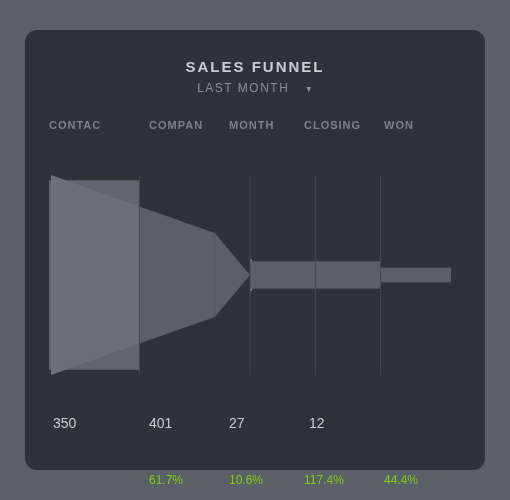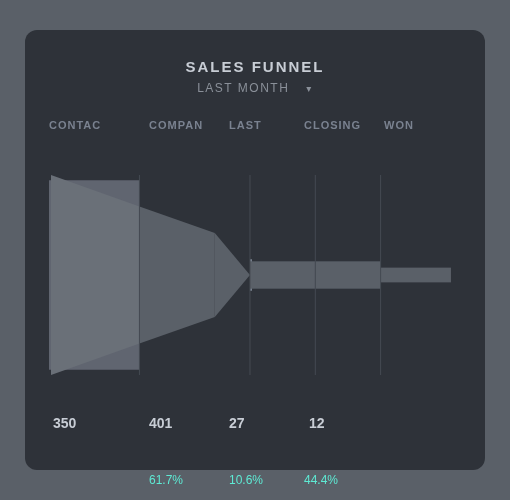--- a/index.html
+++ b/index.html
@@ -85,51 +85,51 @@
 
     .values-row {
       display: flex;
       width: 100%;
       margin-top: 4px;
     }
 
     .value-cell {
       color: #c8cdd5;
       font-size: 14px;
-      font-weight: 700;
+      font-weight: 400;
     }
 
     .pct-row {
       display: flex;
       width: 100%;
       margin-top: 6px;
     }
 
     .pct-cell {
-      color: #5eead4;
+      color: #84cc16;
       font-size: 12px;
       font-weight: 400;
     }
   </style>
 </head>
 <body>
 
 <div class="card">
   <div class="title">SALES FUNNEL</div>
   <div class="subtitle">
     <span>LAST MONTH</span>
     <span class="chevron">▾</span>
   </div>
 
   <div class="funnel-area">
 
     <div class="col-headers">
       <div class="col-header" style="width:100px">CONTAC</div>
       <div class="col-header" style="width:80px">COMPAN</div>
-      <div class="col-header" style="width:75px">LAST</div>
+      <div class="col-header" style="width:75px">MONTH</div>
       <div class="col-header" style="width:80px">CLOSING</div>
       <div class="col-header" style="width:75px">WON</div>
     </div>
 
     <div class="funnel-svg-container">
       <svg class="funnel-svg" viewBox="0 0 410 190" preserveAspectRatio="none">
 
         <polygon points="0,5 90,5 90,50 90,140 90,185 0,185" fill="#606570"></polygon>
 
         <polygon points="2,0 90,30 90,160 2,190" fill="#6a7078"></polygon>
@@ -157,16 +157,17 @@
       <div class="value-cell" style="width:100px; padding-left:4px">350</div>
       <div class="value-cell" style="width:80px">401</div>
       <div class="value-cell" style="width:80px">27</div>
       <div class="value-cell" style="width:75px">12</div>
     </div>
 
     <div class="pct-row">
       <div class="pct-cell" style="width:100px"></div>
       <div class="pct-cell" style="width:80px">61.7%</div>
       <div class="pct-cell" style="width:75px">10.6%</div>
+      <div class="pct-cell" style="width:80px">117.4%</div>
       <div class="pct-cell" style="width:75px">44.4%</div>
     </div>
   </div>
 </div>
 
 </body></html>

